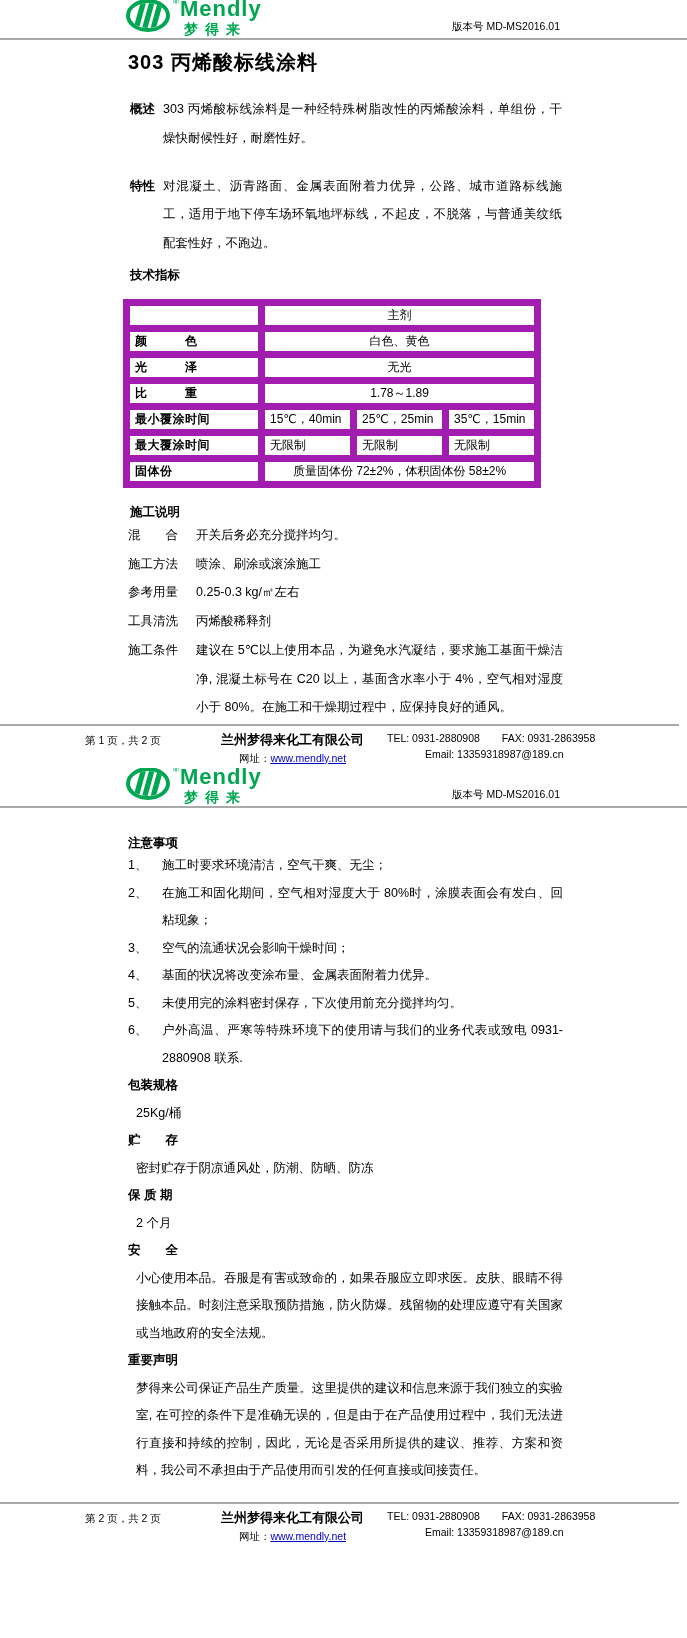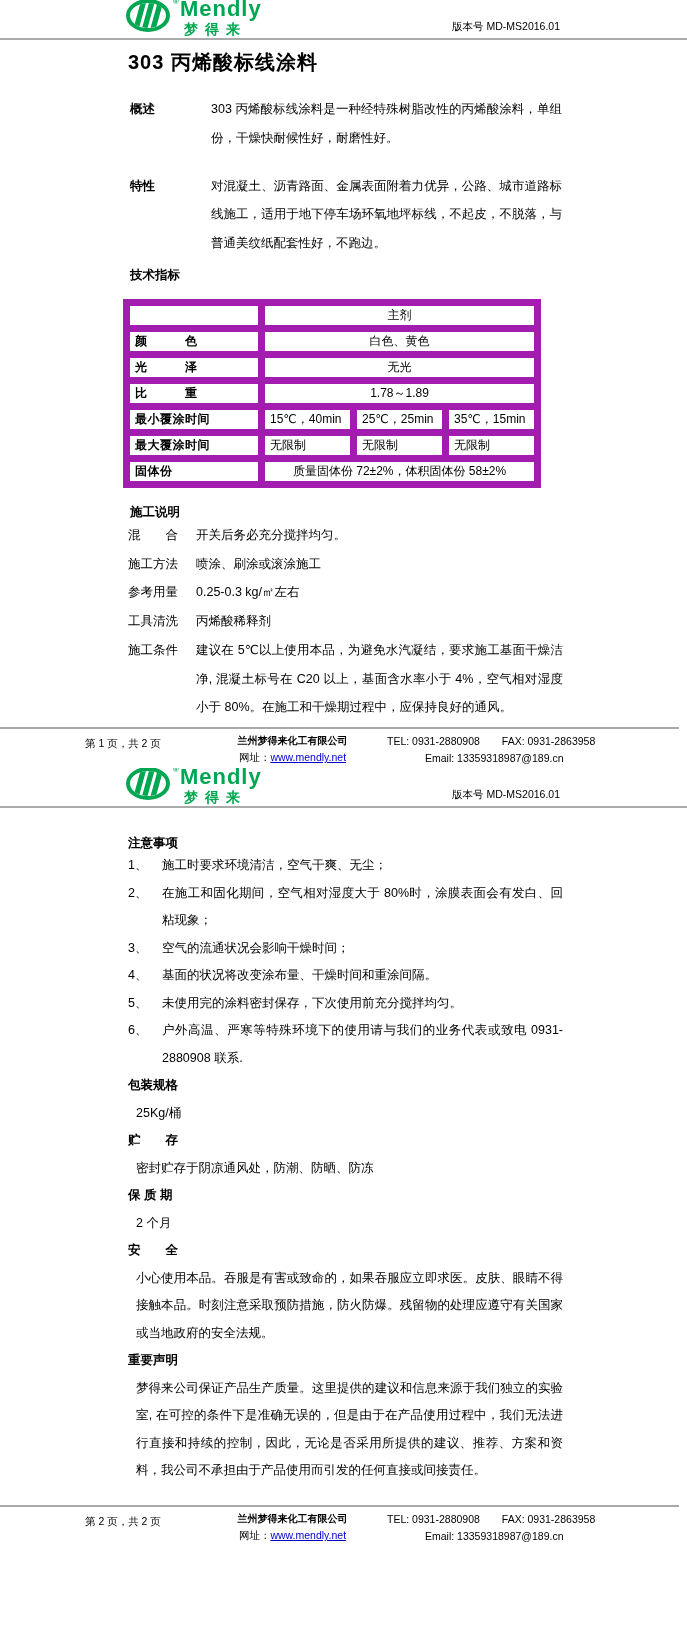--- a/index.html
+++ b/index.html
@@ -22,21 +22,21 @@
   .logo-emblem{ margin-top:1px; }
   .reg{ color:#00A651; font-size:8px; line-height:1; margin:0 1px 0 1px; font-weight:bold; }
   .logo-text{ display:flex; flex-direction:column; line-height:1; }
   .logo-en{ color:#00A651; font-weight:800; font-size:22px; letter-spacing:1px; }
   .logo-cn{ color:#00A651; font-weight:bold; font-size:14px; letter-spacing:7px; margin:2px 0 0 4px; }
   .version{ font-size:10.5px; white-space:nowrap; padding-bottom:2px; }
   .hrule{ height:0; border-top:2px solid #a9a9a9; }
 
   
   .title{ margin:9px 0 0 128px; font-size:20px; font-weight:bold; letter-spacing:1px; }
-  .section{ display:flex; margin:19px 0 0 130px; width:432px;gap:48px; }
+  .section{ display:flex; margin:19px 0 0 130px; width:432px; }
   .section:nth-of-type(2){ margin-top:1px; }
   .section-label{ font-weight:bold; width:33px; flex-shrink:0; line-height:2.3; font-size:12.5px; }
   .section-text{ flex:1; font-size:12.5px; line-height:2.3; text-align:justify; }
   .h2{ margin:9px 0 0 130px; font-size:12.5px; font-weight:bold; }
 
   table.tech{
     margin:15px 0 0 123px; border-collapse:collapse; width:412px; font-size:12px;
     table-layout:fixed;
   }
   table.tech td{ border:7px solid #a21caf; height:26px; padding:0 5px; }
@@ -61,21 +61,21 @@
   .info-value{ flex:1; font-size:12.5px; line-height:2.2; text-align:justify;margin-left:8px; }
 
   
   .footer{ position:absolute; left:0; right:8px; }
   #page1 .footer{ bottom:2px; }
   #page2 .footer{ bottom:94px; }
   .footer-rule{ border-top:2px solid #a9a9a9; margin-bottom:4px; }
   .footer-body{ display:flex; padding:0 50px 0 85px; font-size:10.5px; line-height:1.55; }
   .f-page{ width:125px; padding-top:2px; }
   .f-company{ width:165px; text-align:center; }
-  .f-company-name{ font-weight:bold; font-size:10px; white-space:nowrap; }
+  .f-company-name{ font-weight:bold; font-size:13px; white-space:nowrap; }
   .f-contact{ flex:1; padding-left:12px; white-space:nowrap; }
   .f-gap{ display:inline-block; width:22px; }
   .f-link{ color:#0000cc; text-decoration:underline; cursor:pointer; }
 </style>
 </head>
 <body>
 
 <div class="page" id="page1">
 
   <div class="header-row">
@@ -238,21 +238,21 @@
   <div class="note">
     <div class="note-num">2、</div>
     <div class="note-text">在施工和固化期间，空气相对湿度大于 80%时，涂膜表面会有发白、回粘现象；</div>
   </div>
   <div class="note">
     <div class="note-num">3、</div>
     <div class="note-text">空气的流通状况会影响干燥时间；</div>
   </div>
   <div class="note">
     <div class="note-num">4、</div>
-    <div class="note-text">基面的状况将改变涂布量、干燥时间和重涂间隔。</div>
+    <div class="note-text">基面的状况将改变涂布量、金属表面附着力优异。</div>
   </div>
   <div class="note">
     <div class="note-num">5、</div>
     <div class="note-text">未使用完的涂料密封保存，下次使用前充分搅拌均匀。</div>
   </div>
   <div class="note">
     <div class="note-num">6、</div>
     <div class="note-text">户外高温、严寒等特殊环境下的使用请与我们的业务代表或致电 0931-2880908 联系.</div>
   </div>
 

